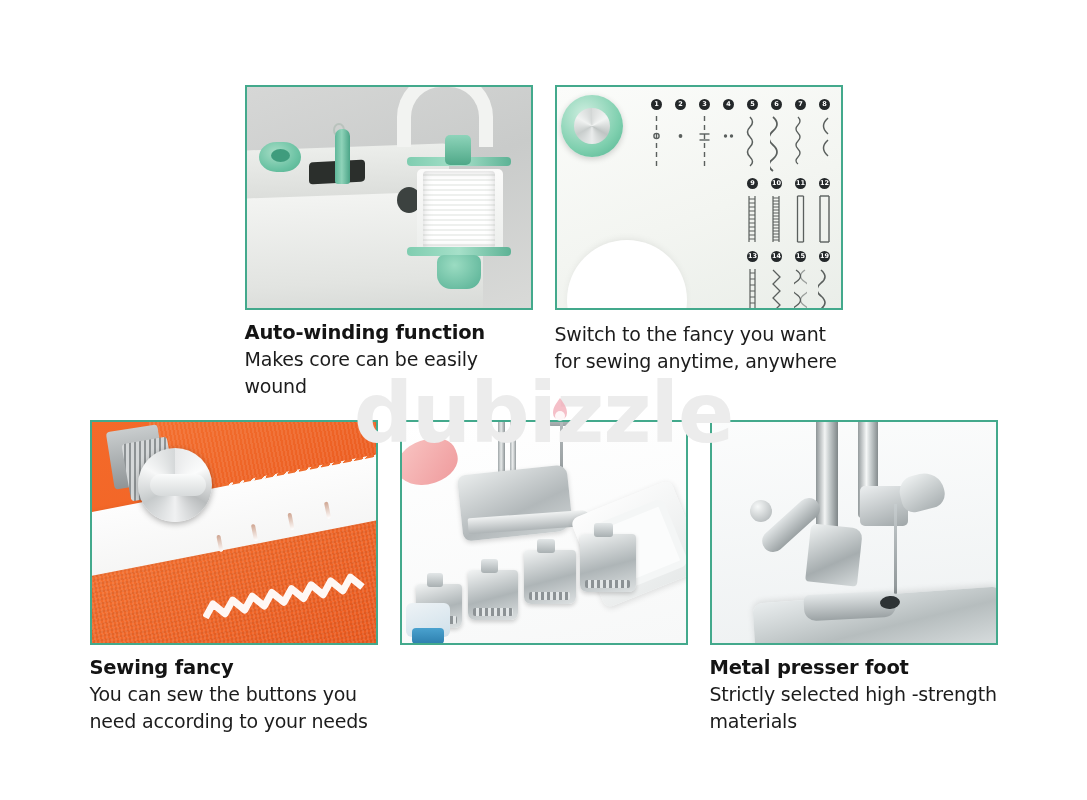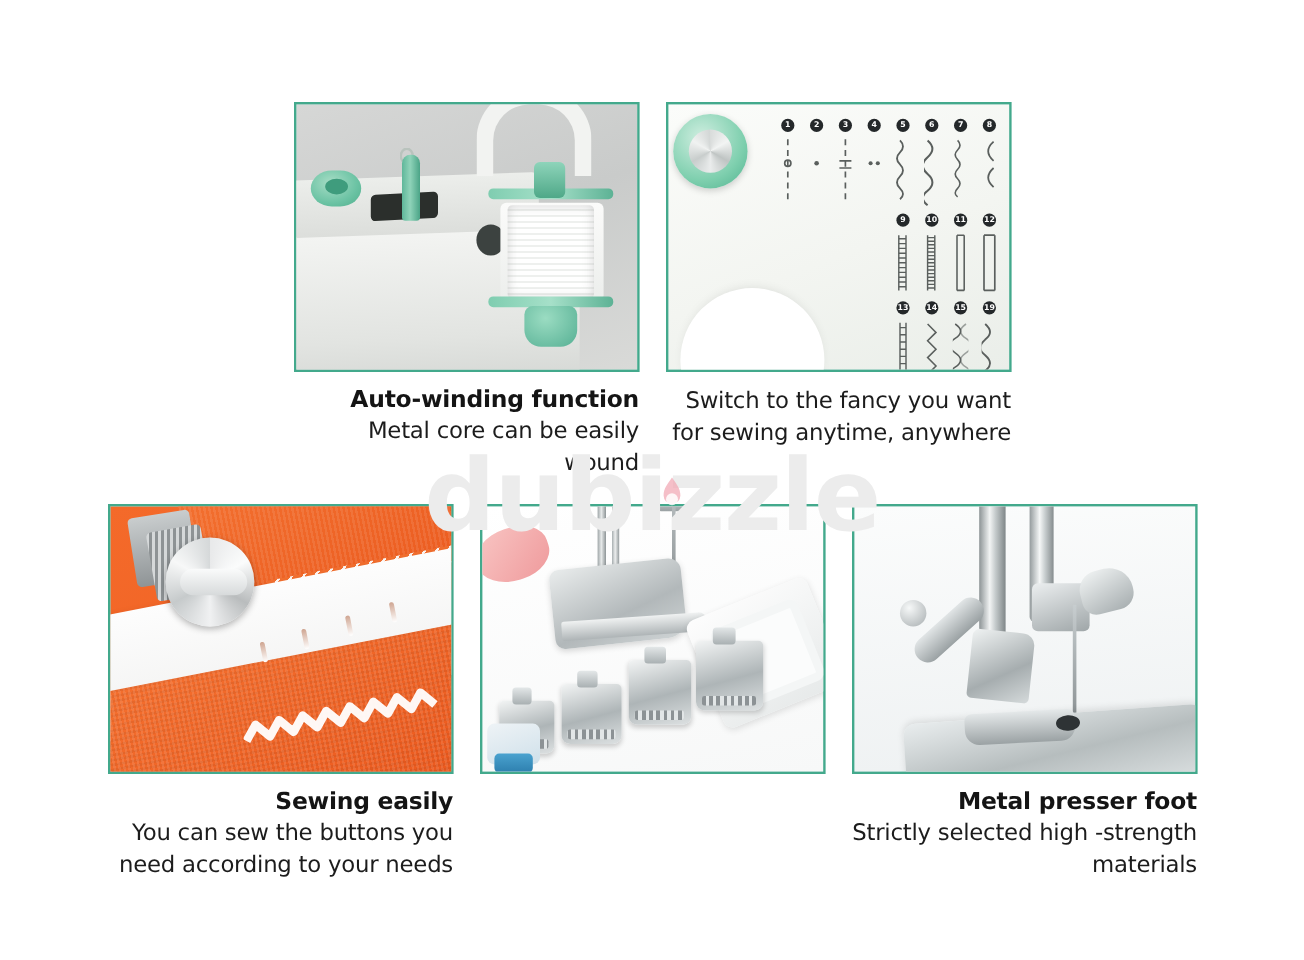--- a/index.html
+++ b/index.html
@@ -53,21 +53,21 @@
   .cell { width:288px; position:relative; }
 
   .panel {
     position:relative;
     width:288px; height:225px;
     border:2px solid #43a98c;
     overflow:hidden;
     background:#f4f4f2;
     z-index:2;
   }
-  .caption { margin-top:11px; text-align:right; }
+  .caption { margin-top:11px; text-align:left; }
   .cap-title {
     font-family:"DejaVu Sans", sans-serif;
     font-size:19.5px;
     font-weight:700;
     color:#141414;
     line-height:1.25;
     letter-spacing:-0.2px;
   }
   .cap-desc {
     font-family:"DejaVu Sans", sans-serif;
@@ -535,21 +535,21 @@
         <div class="dark-gap"></div>
         <div class="spool-holder"></div>
         <div class="thread"></div>
         <div class="flange top"></div>
         <div class="flange bot"></div>
         <div class="knob-top"></div>
         <div class="knob-bot"></div>
       </div>
       <div class="caption">
         <div class="cap-title">Auto-winding function</div>
-        <div class="cap-desc">Metal core can be easily wound</div>
+        <div class="cap-desc">Makes core can be easily wound</div>
       </div>
     </div>
 
 
     <div class="cell">
       <div class="panel p3">
         <div class="arm-hole"></div>
         <div class="dial">
           <div class="dial-face"></div>
         </div>
@@ -761,21 +761,21 @@
                      l10 -12 l10 12 l10 -12 l10 12 l10 -12 l10 12 l10 -12 l10 12" stroke="#ffffff" stroke-width="7" fill="none" stroke-linejoin="round" opacity="0.95"></path>
           </svg>
         </div>
         <div class="foot">
           <div class="arm"></div>
           <div class="ribs"></div>
           <div class="wheel"></div>
         </div>
       </div>
       <div class="caption">
-        <div class="cap-title">Sewing easily</div>
+        <div class="cap-title">Sewing fancy</div>
         <div class="cap-desc">You can sew the buttons you need according to your needs</div>
       </div>
     </div>
 
     <div class="cell">
       <div class="panel p5">
         <div class="needlebar"></div>
         <div class="needlebar2"></div>
         <div class="needle-top"></div>
         <div class="needle-shaft"></div>

